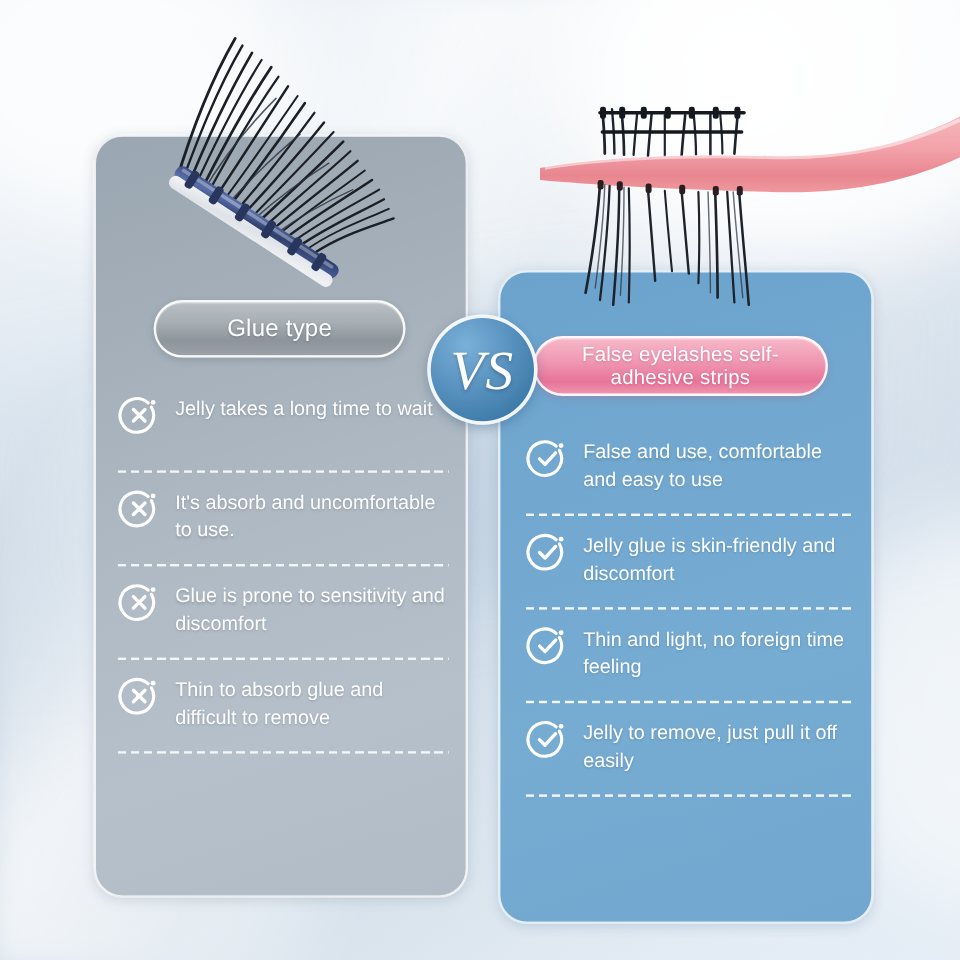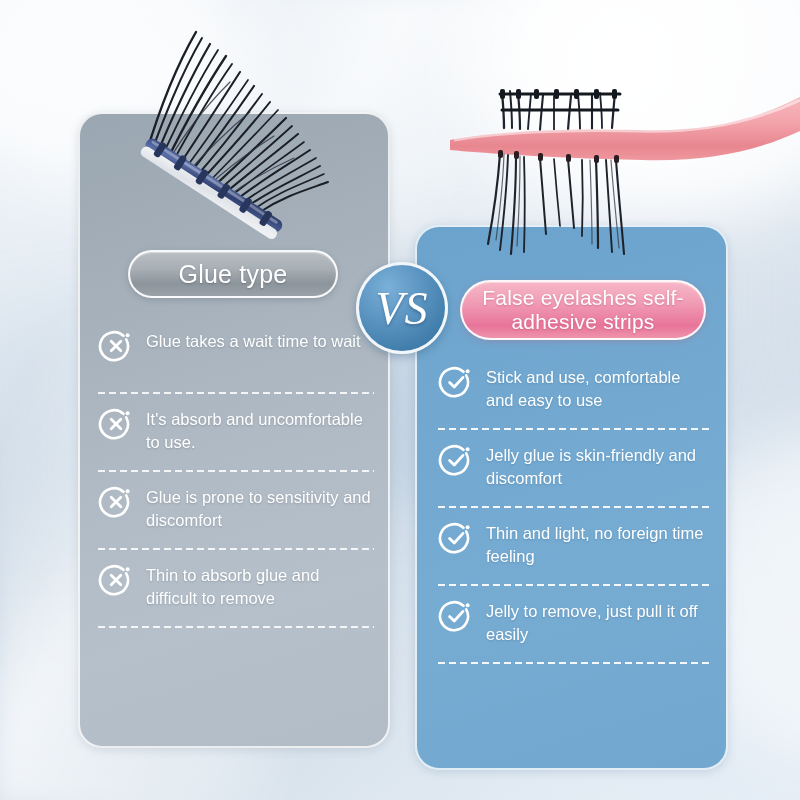--- a/index.html
+++ b/index.html
@@ -37,25 +37,25 @@
     background:linear-gradient(163deg,#9aa6b1 0%,#a3aeb8 22%,#b0bac4 52%,#b6c0ca 76%,#b2bcc6 100%);
     box-shadow:0 2px 10px rgba(90,105,120,.18);}
   .panel-right{left:415px;top:225px;width:313px;height:545px;
     background:linear-gradient(163deg,#6ba3cd 0%,#72a8d0 30%,#76abd2 62%,#72a7cf 100%);
     box-shadow:0 2px 10px rgba(70,110,145,.20);}
 
   
   .pill{position:absolute;box-sizing:border-box;display:flex;align-items:center;justify-content:center;
     text-align:center;color:#fff;border-radius:999px;border:2px solid rgba(255,255,255,.92);
     letter-spacing:.2px;line-height:1.12;}
-  .pill-glue{left:128px;top:250px;width:210px;height:48px;font-size:25px;
+  .pill-glue{left:128px;top:250px;width:210px;height:48px;font-size:20px;
     background:linear-gradient(180deg,#b9bfc4 0%,#a7aeb4 38%,#8d959c 72%,#9aa1a8 100%);
     box-shadow:0 2px 6px rgba(80,95,110,.28), inset 0 1px 1px rgba(255,255,255,.45);
     text-shadow:0 1px 2px rgba(70,80,90,.45);}
-  .pill-false{left:460px;top:280px;width:246px;height:60px;font-size:21px;padding:0 12px;
+  .pill-false{left:444px;top:280px;width:246px;height:50px;font-size:17px;padding:0 12px;
     background:linear-gradient(180deg,#f6b7c8 0%,#f09ab4 40%,#e8749a 78%,#ef93ad 100%);
     box-shadow:0 2px 6px rgba(180,95,125,.30), inset 0 1px 1px rgba(255,255,255,.45);
     text-shadow:0 1px 2px rgba(170,70,105,.40);}
 
   
   .vs{position:absolute;left:356px;top:262px;width:86px;height:86px;border-radius:50%;
     display:flex;align-items:center;justify-content:center;
     background:radial-gradient(circle at 34% 26%, #7ab0d8 0%, #5a93c0 42%, #3f7caa 78%, #356f9c 100%);
     border:3px solid rgba(255,255,255,.92);
     box-shadow:0 3px 9px rgba(45,85,120,.35);
@@ -103,21 +103,21 @@
   <div class="list list-left">
 
     <div class="item">
       <span class="ico">
         <svg viewBox="0 0 36 36">
           <path d="M28.2 11.3A14 14 0 1 1 25.4 7.8" fill="none" stroke="#ffffff" stroke-width="2.6" stroke-linecap="round"></path>
           <circle cx="29.6" cy="7.3" r="2.0" fill="#ffffff"></circle>
           <path d="M13.2 13.2 L22.8 22.8 M22.8 13.2 L13.2 22.8" fill="none" stroke="#ffffff" stroke-width="2.8" stroke-linecap="round"></path>
         </svg>
       </span>
-      <div class="txt">Glue takes a wait time to wait</div>
+      <div class="txt">Jelly takes a long time to wait</div>
       <div class="rule"></div>
     </div>
 
     <div class="item">
       <span class="ico">
         <svg viewBox="0 0 36 36">
           <path d="M28.2 11.3A14 14 0 1 1 25.4 7.8" fill="none" stroke="#ffffff" stroke-width="2.6" stroke-linecap="round"></path>
           <circle cx="29.6" cy="7.3" r="2.0" fill="#ffffff"></circle>
           <path d="M13.2 13.2 L22.8 22.8 M22.8 13.2 L13.2 22.8" fill="none" stroke="#ffffff" stroke-width="2.8" stroke-linecap="round"></path>
         </svg>
@@ -161,21 +161,21 @@
   <div class="list list-right">
 
     <div class="item">
       <span class="ico">
         <svg viewBox="0 0 36 36">
           <path d="M28.2 11.3A14 14 0 1 1 25.4 7.8" fill="none" stroke="#ffffff" stroke-width="2.6" stroke-linecap="round"></path>
           <circle cx="29.6" cy="7.3" r="2.0" fill="#ffffff"></circle>
           <path d="M11.6 18.4 L16.2 23.0 L25.0 13.4" fill="none" stroke="#ffffff" stroke-width="2.8" stroke-linecap="round" stroke-linejoin="round"></path>
         </svg>
       </span>
-      <div class="txt">Stick and use, comfortable and easy to use</div>
+      <div class="txt">False and use, comfortable and easy to use</div>
       <div class="rule"></div>
     </div>
 
     <div class="item">
       <span class="ico">
         <svg viewBox="0 0 36 36">
           <path d="M28.2 11.3A14 14 0 1 1 25.4 7.8" fill="none" stroke="#ffffff" stroke-width="2.6" stroke-linecap="round"></path>
           <circle cx="29.6" cy="7.3" r="2.0" fill="#ffffff"></circle>
           <path d="M11.6 18.4 L16.2 23.0 L25.0 13.4" fill="none" stroke="#ffffff" stroke-width="2.8" stroke-linecap="round" stroke-linejoin="round"></path>
         </svg>

